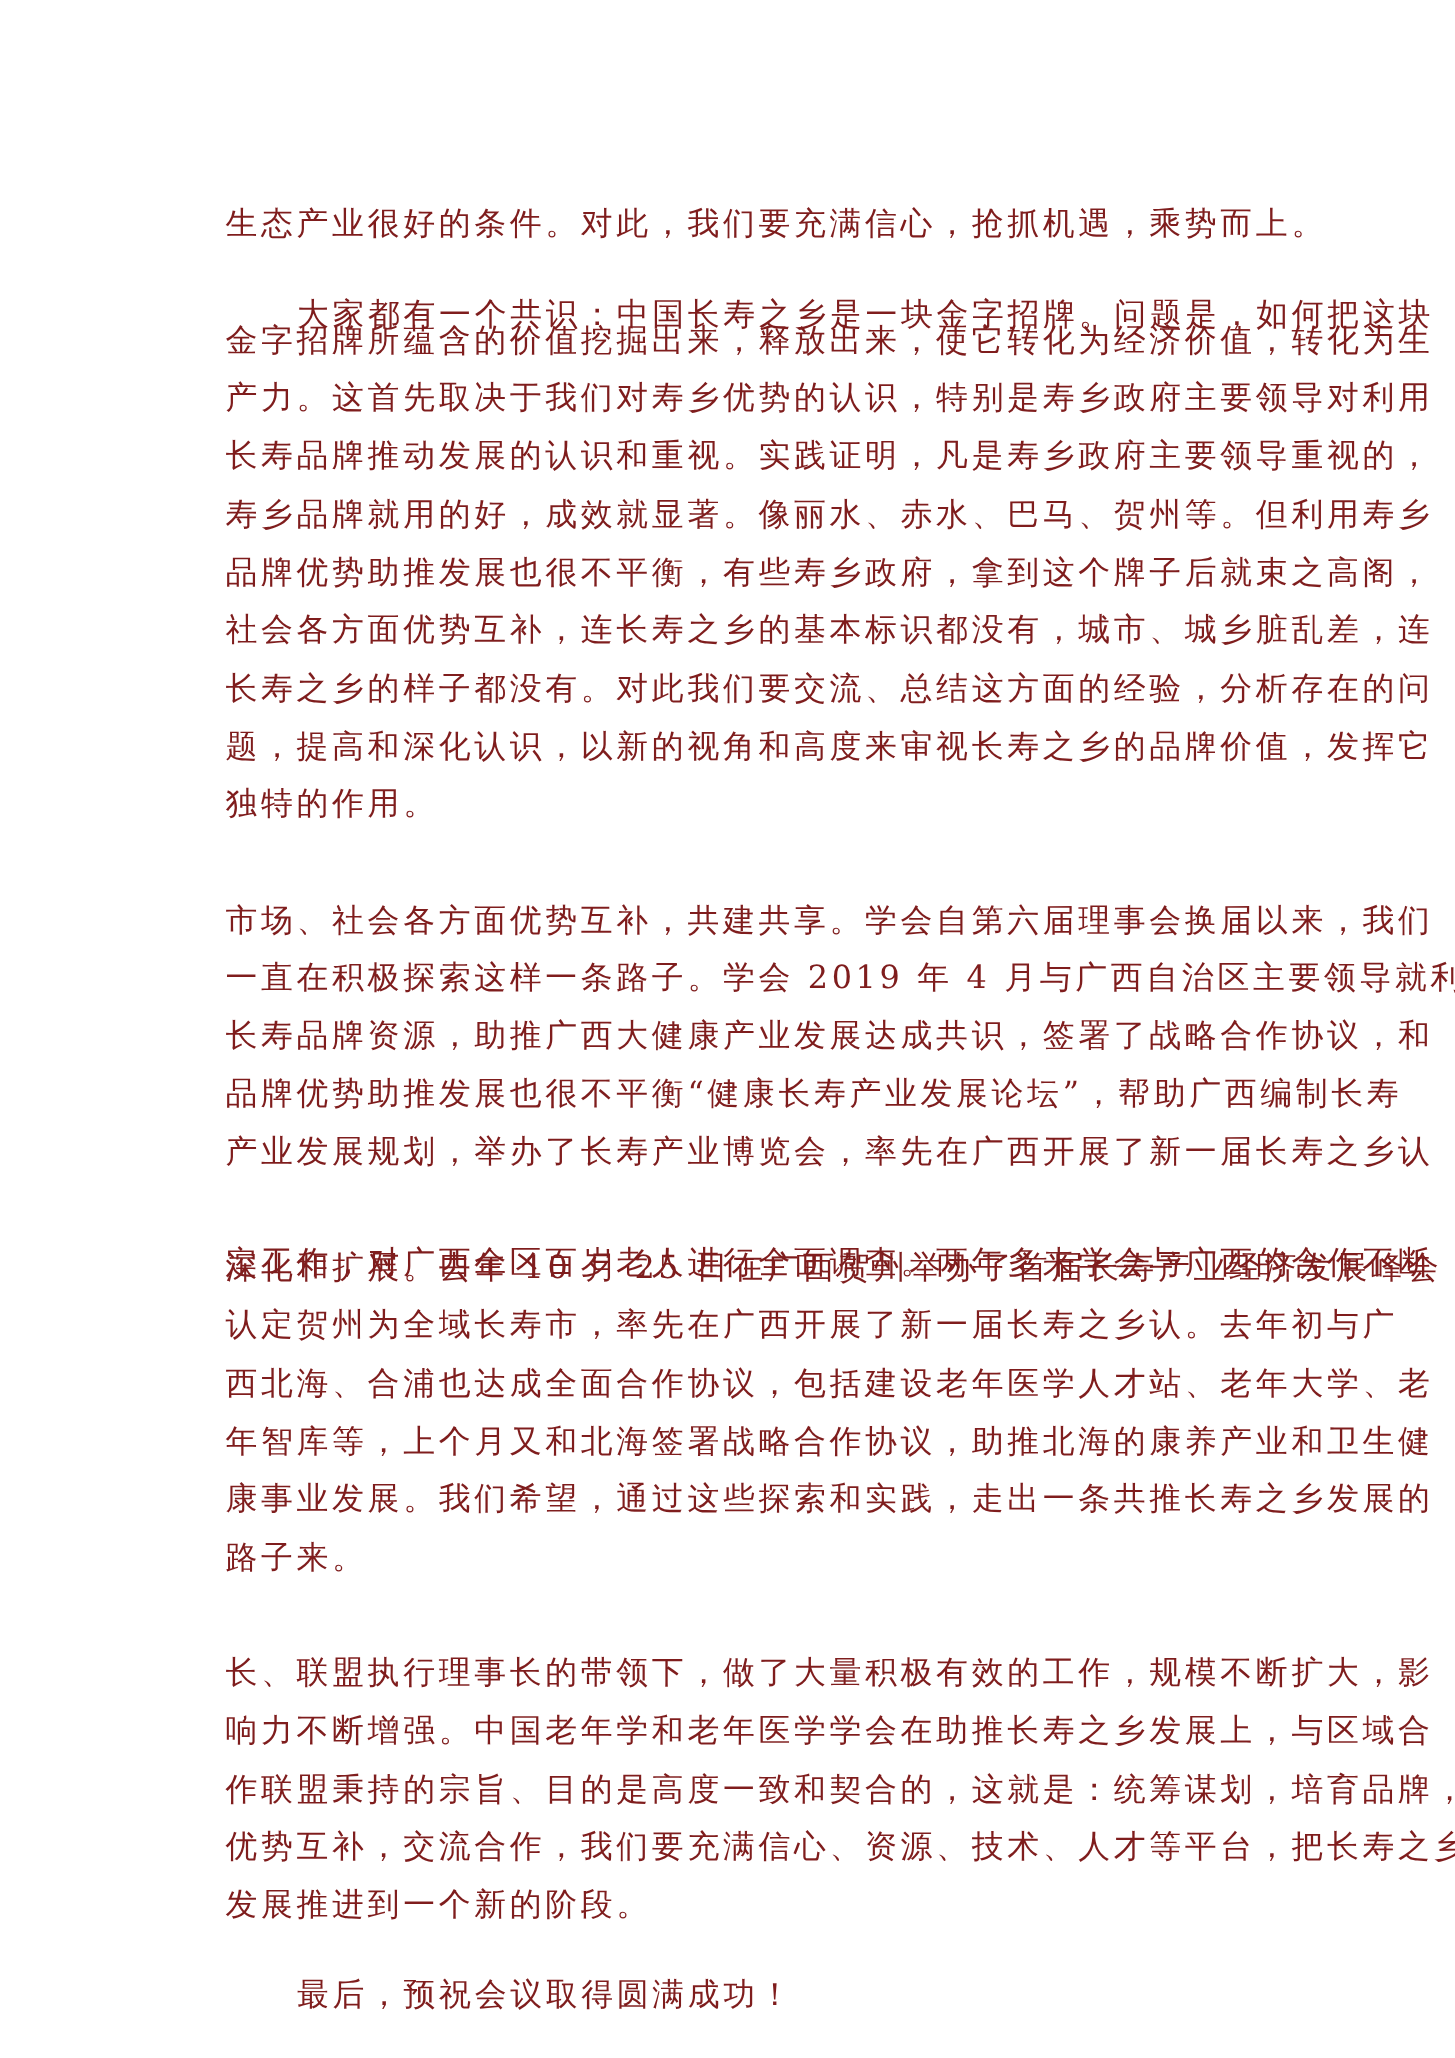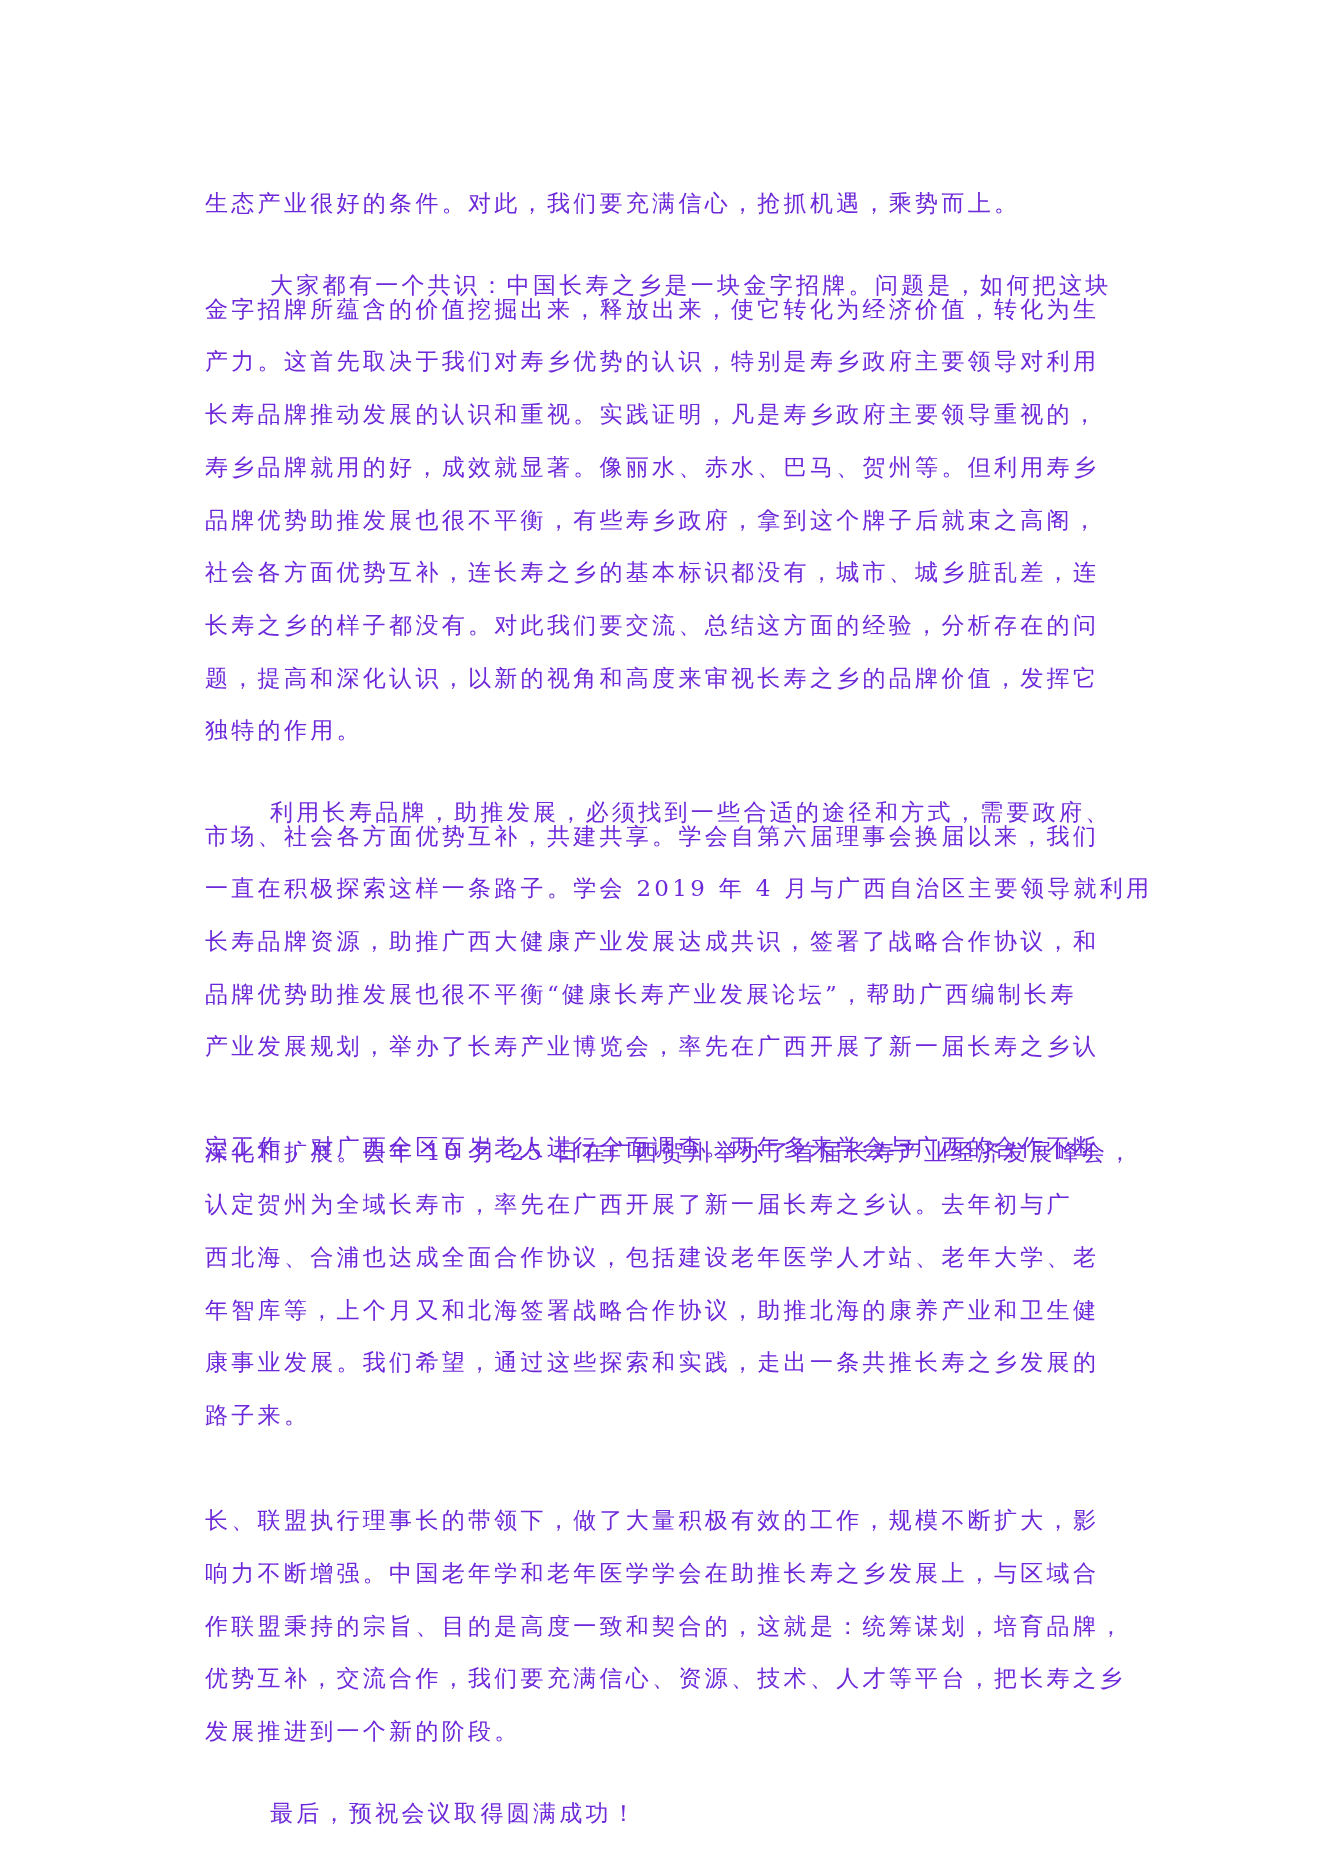--- a/index.html
+++ b/index.html
@@ -4,41 +4,40 @@
 <style>
   html, body { margin: 0; padding: 0; background: #ffffff; }
   body { width: 1323px; height: 1871px; position: relative; overflow: hidden; }
   .page {
     position: absolute; left: 0; top: 0; width: 1323px; height: 1871px;
     background: #ffffff;
   }
   .line {
     position: absolute; left: 205px;
     font-family: "DejaVu Serif", "Liberation Serif", serif;
-    font-size: 23px; color: #6d28d9; white-space: nowrap;
+    font-size: 29px; color: #7f1d1d; white-space: nowrap;
     letter-spacing: 3.3px; line-height: 36px;
   }
   .line.indent { left: 270px; margin-top: 29px; }
 </style>
 </head>
 <body>
 
 <div class="page">
   <div class="line" style="top:185px">生态产业很好的条件。对此，我们要充满信心，抢抓机遇，乘势而上。</div>
   <div class="line indent" style="top:238px">大家都有一个共识：中国长寿之乡是一块金字招牌。问题是，如何把这块</div>
   <div class="line" style="top:291px">金字招牌所蕴含的价值挖掘出来，释放出来，使它转化为经济价值，转化为生</div>
   <div class="line" style="top:396px">长寿品牌推动发展的认识和重视。实践证明，凡是寿乡政府主要领导重视的，</div>
   <div class="line" style="top:343px">产力。这首先取决于我们对寿乡优势的认识，特别是寿乡政府主要领导对利用</div>
   <div class="line" style="top:449px">寿乡品牌就用的好，成效就显著。像丽水、赤水、巴马、贺州等。但利用寿乡</div>
   <div class="line" style="top:502px">品牌优势助推发展也很不平衡，有些寿乡政府，拿到这个牌子后就束之高阁，</div>
   <div class="line" style="top:554px">社会各方面优势互补，连长寿之乡的基本标识都没有，城市、城乡脏乱差，连</div>
   <div class="line" style="top:607px">长寿之乡的样子都没有。对此我们要交流、总结这方面的经验，分析存在的问</div>
   <div class="line" style="top:660px">题，提高和深化认识，以新的视角和高度来审视长寿之乡的品牌价值，发挥它</div>
   <div class="line" style="top:712px">独特的作用。</div>
-  <div class="line indent" style="top:765px">利用长寿品牌，助推发展，必须找到一些合适的途径和方式，需要政府、</div>
   <div class="line" style="top:818px">市场、社会各方面优势互补，共建共享。学会自第六届理事会换届以来，我们</div>
   <div class="line" style="top:870px">一直在积极探索这样一条路子。学会 2019 年 4 月与广西自治区主要领导就利用</div>
   <div class="line" style="top:923px">长寿品牌资源，助推广西大健康产业发展达成共识，签署了战略合作协议，和</div>
   <div class="line" style="top:976px">品牌优势助推发展也很不平衡“健康长寿产业发展论坛”，帮助广西编制长寿</div>
   <div class="line" style="top:1028px">产业发展规划，举办了长寿产业博览会，率先在广西开展了新一届长寿之乡认</div>
   <div class="line" style="top:1129px">定工作，对广西全区百岁老人进行全面调查。两年多来学会与广西的合作不断</div>
   <div class="line" style="top:1134px">深化和扩展。去年 10 月 25 日在广西贺州举办了首届长寿产业经济发展峰会，</div>
   <div class="line" style="top:1186px">认定贺州为全域长寿市，率先在广西开展了新一届长寿之乡认。去年初与广</div>
   <div class="line" style="top:1239px">西北海、合浦也达成全面合作协议，包括建设老年医学人才站、老年大学、老</div>
   <div class="line" style="top:1292px">年智库等，上个月又和北海签署战略合作协议，助推北海的康养产业和卫生健</div>

